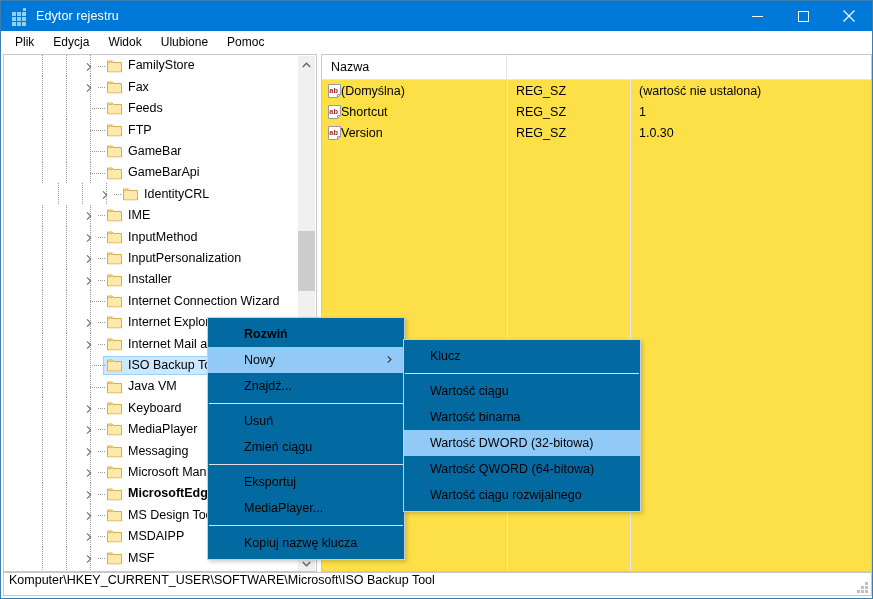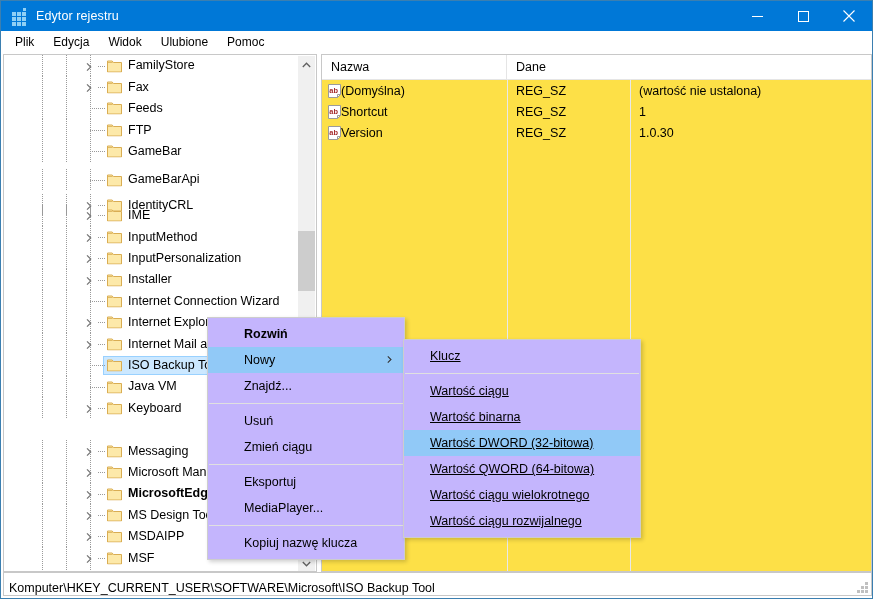--- a/index.html
+++ b/index.html
@@ -182,53 +182,53 @@
   #col-div-2 { left: 308px; }
 
   
   #statusbar {
     position: absolute; left: 2px; bottom: 2px;
     width: 869px; height: 24px;
     box-sizing: border-box;
     border: 1px solid #c8c8c8;
     border-top: 1px solid #c8c8c8;
     background: #ffffff;
-    display: flex; align-items: flex-end;
+    display: flex; align-items: flex-start;
   }
   #status-text {
     font-size: 12.5px; color: #000; padding-left: 5px; white-space: nowrap;
   }
   #resize-grip {
     position: absolute; right: 3px; bottom: 2px;
     width: 14px; height: 14px;
   }
   #resize-grip i {
     position: absolute; width: 3px; height: 3px; background: #c0c0c0;
   }
 
   
   .ctxmenu {
     position: absolute;
-    background: #c4b5fd;
+    background: #0369a1;
     border: 1px solid #cdcdcd;
     box-shadow: 2px 2px 4px rgba(0,0,0,0.18);
     padding: 3px 0;
     z-index: 50;
   }
   #ctx-main { left: 206px; top: 316px; width: 196px; }
   #ctx-sub  { left: 402px; top: 338px; width: 236px; }
   .ctxitem {
     height: 26px;
     display: flex; align-items: center;
     font-size: 12.5px; color: #000;
     padding-left: 36px;
     position: relative;
     white-space: nowrap;
   }
-  #ctx-sub .ctxitem { padding-left: 26px; text-decoration: underline; }
+  #ctx-sub .ctxitem { padding-left: 26px; }
   .ctxitem.bold { font-weight: bold; }
   .ctxitem.hl { background: #91c9f7; }
   .ctxsep { height: 1px; background: #e0e0e0; margin: 4px 1px; }
   .submark {
     position: absolute; right: 12px; top: 50%;
     transform: translateY(-50%);
     font-size: 10px; color: #333;
   }
 </style>
 </head>
@@ -343,34 +343,34 @@
           <div class="dots-v" style="left: 86px;"></div>
           <div class="dots-h" style="left: 86px; width: 16px;"></div>
           <div class="folder"><svg width="15" height="13" viewBox="0 0 15 13">
               <path d="M0.5 1.5 L5.2 1.5 L6.4 3.0 L14.5 3.0 L14.5 12.5 L0.5 12.5 Z" fill="#fde9a9" stroke="#d9ad53" stroke-width="1"></path>
               <path d="M0.5 3.0 L5.6 3.0" stroke="#d9ad53" stroke-width="0.8"></path>
             </svg></div>
           <div class="content">
             <span class="label row-text">GameBar</span>
           </div>
         </div>
-        <div class="tree-row" style="top: 114px; position: absolute; left: 0px; width: 295px;">
+        <div class="tree-row" style="top: 107px; position: absolute; left: 0px; width: 295px;">
           <div class="dots-v" style="left: 38px;"></div>
           <div class="dots-v" style="left: 62px;"></div>
           <div class="dots-v" style="left: 86px;"></div>
           <div class="dots-h" style="left: 86px; width: 16px;"></div>
           <div class="folder"><svg width="15" height="13" viewBox="0 0 15 13">
               <path d="M0.5 1.5 L5.2 1.5 L6.4 3.0 L14.5 3.0 L14.5 12.5 L0.5 12.5 Z" fill="#fde9a9" stroke="#d9ad53" stroke-width="1"></path>
               <path d="M0.5 3.0 L5.6 3.0" stroke="#d9ad53" stroke-width="0.8"></path>
             </svg></div>
           <div class="content">
             <span class="label row-text">GameBarApi</span>
           </div>
         </div>
-        <div class="tree-row" style="top: 128.4px; position: absolute; left: 0px; width: 295px; margin-top: 11px;">
+        <div class="tree-row" style="top: 128.4px; position: absolute; left: 16px; width: 295px;">
           <div class="dots-v" style="left: 38px;"></div>
           <div class="dots-v" style="left: 62px;"></div>
           <div class="dots-v" style="left: 86px;"></div>
           <div class="chev"><svg width="10" height="10" viewBox="0 0 10 10">
               <path d="M3 1.4 L6.7 5 L3 8.6" stroke="#757575" stroke-width="1.25" fill="none"></path>
             </svg></div>
           <div class="dots-h" style="left: 94px; width: 8px;"></div>
           <div class="folder"><svg width="15" height="13" viewBox="0 0 15 13">
               <path d="M0.5 1.5 L5.2 1.5 L6.4 3.0 L14.5 3.0 L14.5 12.5 L0.5 12.5 Z" fill="#fde9a9" stroke="#d9ad53" stroke-width="1"></path>
               <path d="M0.5 3.0 L5.6 3.0" stroke="#d9ad53" stroke-width="0.8"></path>
@@ -522,20 +522,36 @@
           <div class="chev"><svg width="10" height="10" viewBox="0 0 10 10">
               <path d="M3 1.4 L6.7 5 L3 8.6" stroke="#757575" stroke-width="1.25" fill="none"></path>
             </svg></div>
           <div class="dots-h" style="left: 94px; width: 8px;"></div>
           <div class="folder"><svg width="15" height="13" viewBox="0 0 15 13">
               <path d="M0.5 1.5 L5.2 1.5 L6.4 3.0 L14.5 3.0 L14.5 12.5 L0.5 12.5 Z" fill="#fde9a9" stroke="#d9ad53" stroke-width="1"></path>
               <path d="M0.5 3.0 L5.6 3.0" stroke="#d9ad53" stroke-width="0.8"></path>
             </svg></div>
           <div class="content">
             <span class="label row-text">Keyboard</span>
+          </div>
+        </div>
+        <div class="tree-row" style="top: 363.8px; position: absolute; left: 0px; width: 295px;">
+          <div class="dots-v" style="left: 38px;"></div>
+          <div class="dots-v" style="left: 62px;"></div>
+          <div class="dots-v" style="left: 86px;"></div>
+          <div class="chev"><svg width="10" height="10" viewBox="0 0 10 10">
+              <path d="M3 1.4 L6.7 5 L3 8.6" stroke="#757575" stroke-width="1.25" fill="none"></path>
+            </svg></div>
+          <div class="dots-h" style="left: 94px; width: 8px;"></div>
+          <div class="folder"><svg width="15" height="13" viewBox="0 0 15 13">
+              <path d="M0.5 1.5 L5.2 1.5 L6.4 3.0 L14.5 3.0 L14.5 12.5 L0.5 12.5 Z" fill="#fde9a9" stroke="#d9ad53" stroke-width="1"></path>
+              <path d="M0.5 3.0 L5.6 3.0" stroke="#d9ad53" stroke-width="0.8"></path>
+            </svg></div>
+          <div class="content">
+            <span class="label row-text">MediaPlayer</span>
           </div>
         </div>
         <div class="tree-row" style="top: 385.2px; position: absolute; left: 0px; width: 295px;">
           <div class="dots-v" style="left: 38px;"></div>
           <div class="dots-v" style="left: 62px;"></div>
           <div class="dots-v" style="left: 86px;"></div>
           <div class="chev"><svg width="10" height="10" viewBox="0 0 10 10">
               <path d="M3 1.4 L6.7 5 L3 8.6" stroke="#757575" stroke-width="1.25" fill="none"></path>
             </svg></div>
           <div class="dots-h" style="left: 94px; width: 8px;"></div>
@@ -644,21 +660,20 @@
         <svg width="9" height="6" viewBox="0 0 9 6">
             <path d="M0.8 1 L4.5 4.8 L8.2 1" stroke="#606060" stroke-width="1.3" fill="none"></path>
           </svg>
       </div>
     </div>
   </div>
 
   <div id="list-panel">
     <div id="list-header">
       <div class="hcell c0">Nazwa</div>
-      <div class="hcell c2">Dane</div>
     </div>
     <div id="col-div-1"></div>
     <div id="col-div-2"></div>
     <div id="list-body">
         <div class="lrow">
           <div class="lcell c0">
             <span class="abicon"><svg width="13" height="14" viewBox="0 0 13 14">
                 <path d="M0.5 0.5 L12.5 0.5 L12.5 10.5 L9.5 13.5 L0.5 13.5 Z" fill="#ffffff" stroke="#9b9b9b" stroke-width="1"></path>
                 <path d="M9.5 13.5 L9.5 10.5 L12.5 10.5" fill="none" stroke="#9b9b9b" stroke-width="1"></path>
                 <text x="1.3" y="8.6" font-family="Liberation Sans, sans-serif" font-size="7.4" font-weight="bold" fill="#a52a2a">ab</text>
@@ -739,23 +754,20 @@
       <div class="ctxitem">
         <span>Wartość binarna</span>
       </div>
       <div class="ctxitem hl">
         <span>Wartość DWORD (32-bitowa)</span>
       </div>
       <div class="ctxitem">
         <span>Wartość QWORD (64-bitowa)</span>
       </div>
       <div class="ctxitem">
-        <span>Wartość ciągu wielokrotnego</span>
-      </div>
-      <div class="ctxitem">
         <span>Wartość ciągu rozwijalnego</span>
       </div>
     </div>
 
   <div id="statusbar">
     <div id="status-text">Komputer\HKEY_CURRENT_USER\SOFTWARE\Microsoft\ISO Backup Tool</div>
   </div>
   <div id="resize-grip">
       <i style="left: 10px; top: 0px;"></i>
       <i style="left: 10px; top: 4px;"></i>

